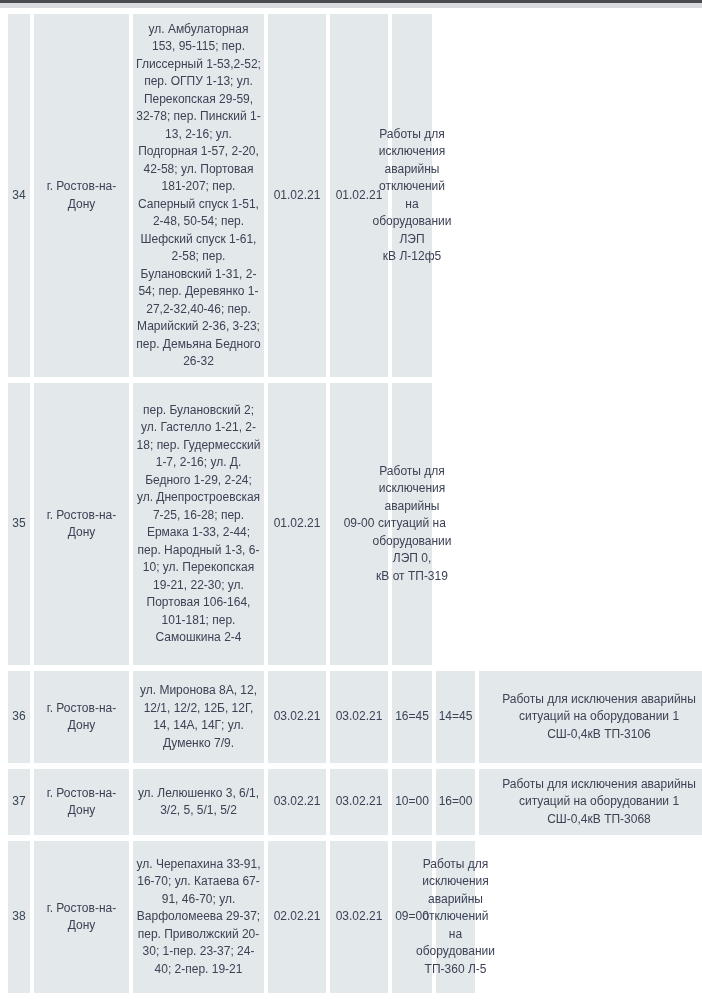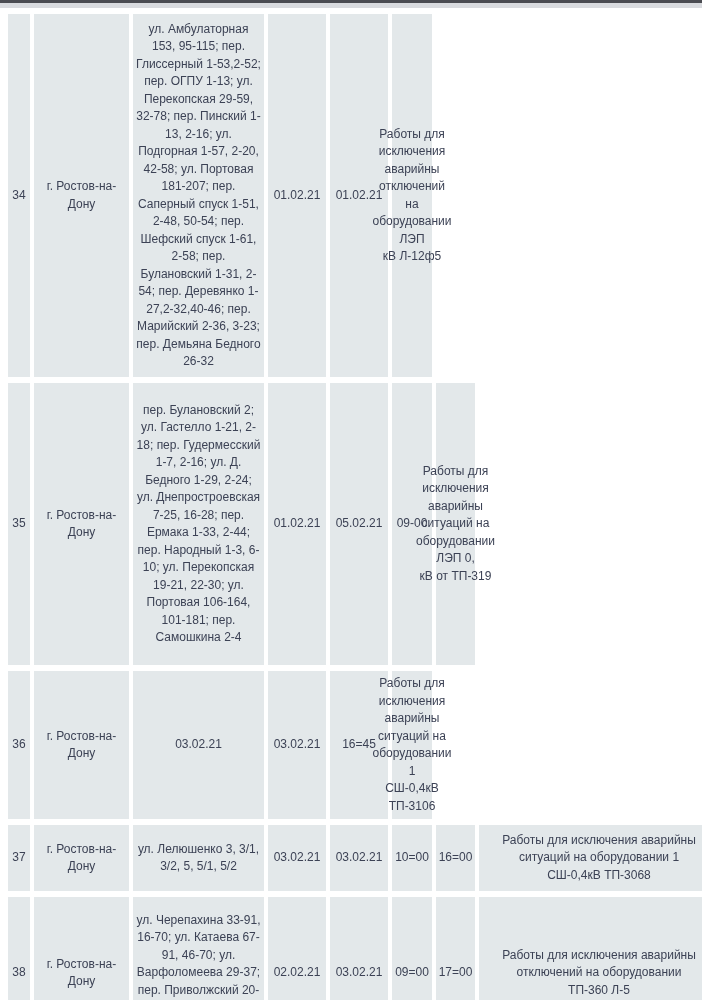--- a/index.html
+++ b/index.html
@@ -61,57 +61,57 @@
     <div class="cell works">Работы для исключения аварийны
 отключений на оборудовании ЛЭП
 кВ Л-12ф5</div>
   </div>
 
   <div class="row row-35">
     <div class="cell">35</div>
     <div class="cell">г. Ростов-на-Дону</div>
     <div class="cell addresses">пер. Булановский 2; ул. Гастелло 1-21, 2-18; пер. Гудермесский 1-7, 2-16; ул. Д. Бедного 1-29, 2-24; ул. Днепростроевская 7-25, 16-28; пер. Ермака 1-33, 2-44; пер. Народный 1-3, 6-10; ул. Перекопская 19-21, 22-30; ул. Портовая 106-164, 101-181; пер. Самошкина 2-4</div>
     <div class="cell">01.02.21</div>
-    <div class="cell">05.02.21</div>
     <div class="cell">09-00</div>
     <div class="cell works">Работы для исключения аварийны
 ситуаций на оборудовании ЛЭП 0,
 кВ от ТП-319</div>
   </div>
 
   <div class="row row-36">
     <div class="cell">36</div>
     <div class="cell">г. Ростов-на-Дону</div>
+    <div class="cell addresses">ул. Миронова 8А, 12, 12/1, 12/2, 12Б, 12Г, 14, 14А, 14Г; ул. Думенко 7/9.</div>
     <div class="cell">03.02.21</div>
     <div class="cell">03.02.21</div>
     <div class="cell">16=45</div>
+    <div class="cell">14=45</div>
     <div class="cell works">Работы для исключения аварийны
 ситуаций на оборудовании 1
 СШ-0,4кВ ТП-3106</div>
   </div>
 
   <div class="row row-37">
     <div class="cell">37</div>
     <div class="cell">г. Ростов-на-Дону</div>
-    <div class="cell addresses">ул. Лелюшенко 3, 3/1, 3/2, 5, 5/1, 5/2</div>
+    <div class="cell addresses">ул. Лелюшенко 3, 6/1, 3/2, 5, 5/1, 5/2</div>
     <div class="cell">03.02.21</div>
     <div class="cell">03.02.21</div>
     <div class="cell">10=00</div>
     <div class="cell">16=00</div>
     <div class="cell works">Работы для исключения аварийны
 ситуаций на оборудовании 1
 СШ-0,4кВ ТП-3068</div>
   </div>
 
   <div class="row row-38">
     <div class="cell">38</div>
     <div class="cell">г. Ростов-на-Дону</div>
     <div class="cell addresses">ул. Черепахина 33-91, 16-70; ул. Катаева 67-91, 46-70; ул. Варфоломеева 29-37; пер. Приволжский 20-30; 1-пер. 23-37; 24-40; 2-пер. 19-21</div>
     <div class="cell">02.02.21</div>
     <div class="cell">03.02.21</div>
     <div class="cell">09=00</div>
-    <div class="cell">17=00</div>
     <div class="cell works">Работы для исключения аварийны
 отключений на оборудовании
 ТП-360 Л-5</div>
   </div>
 
 </div>
 
 </body></html>

